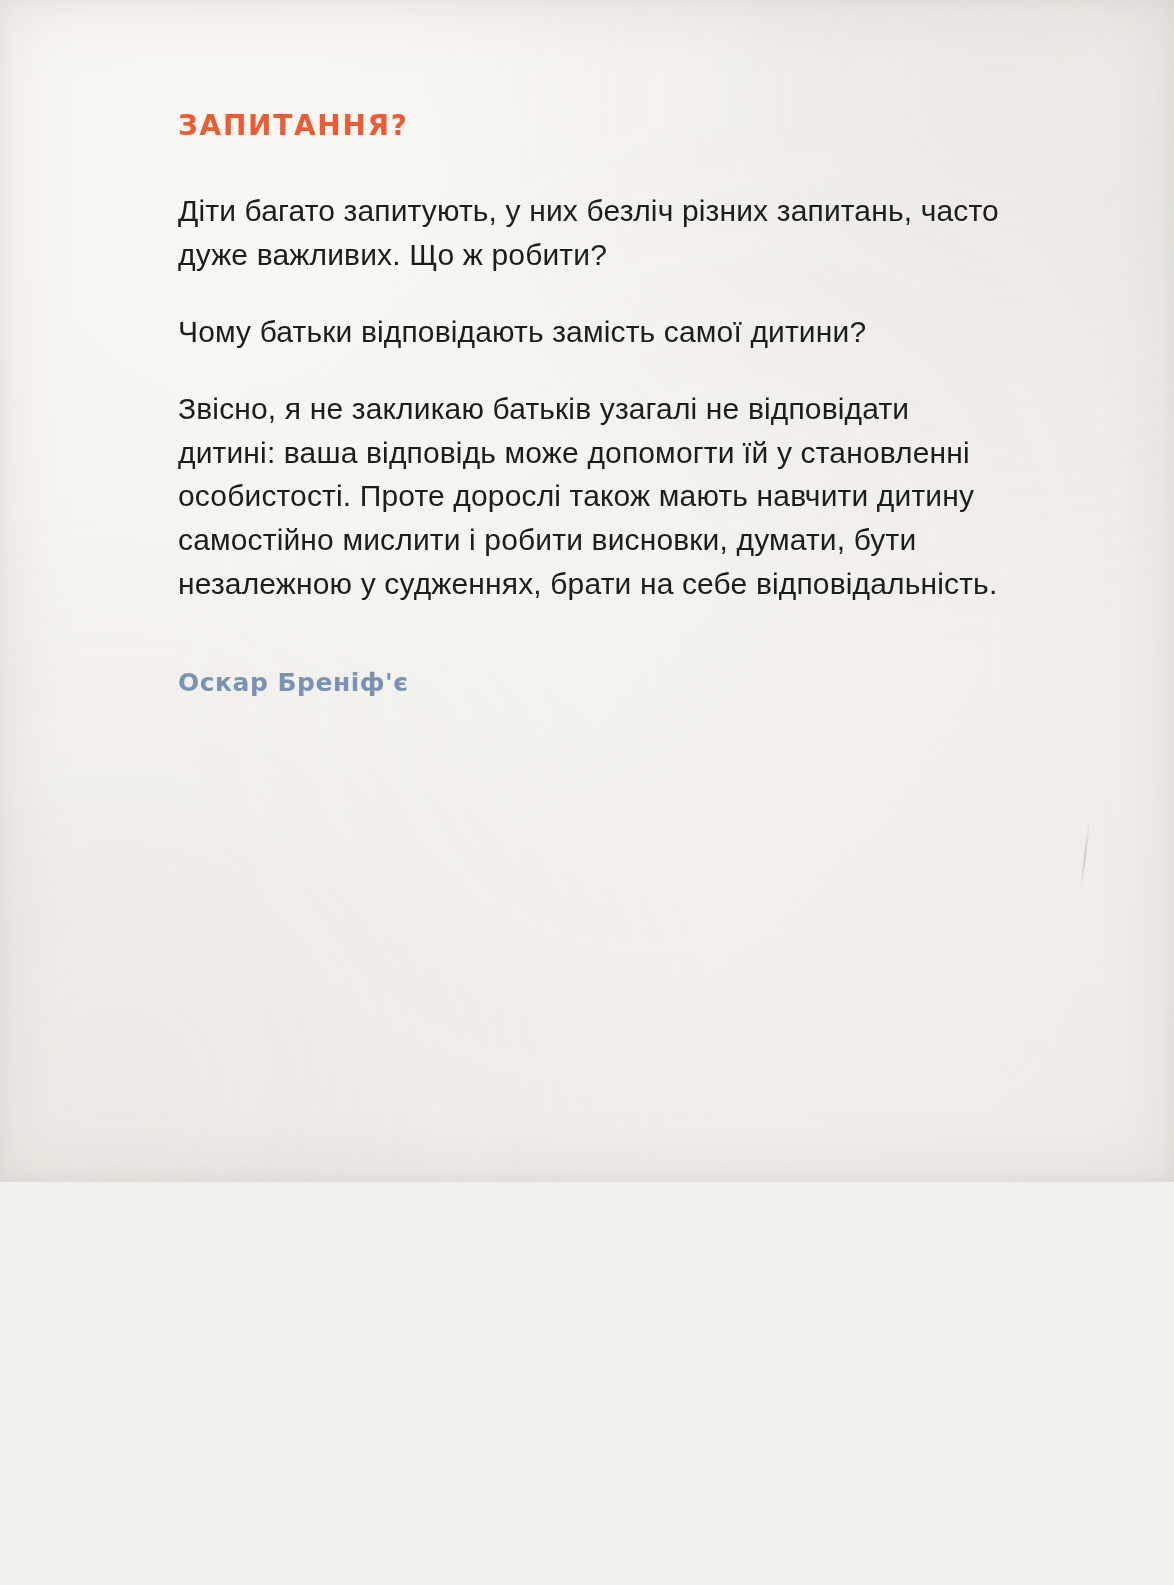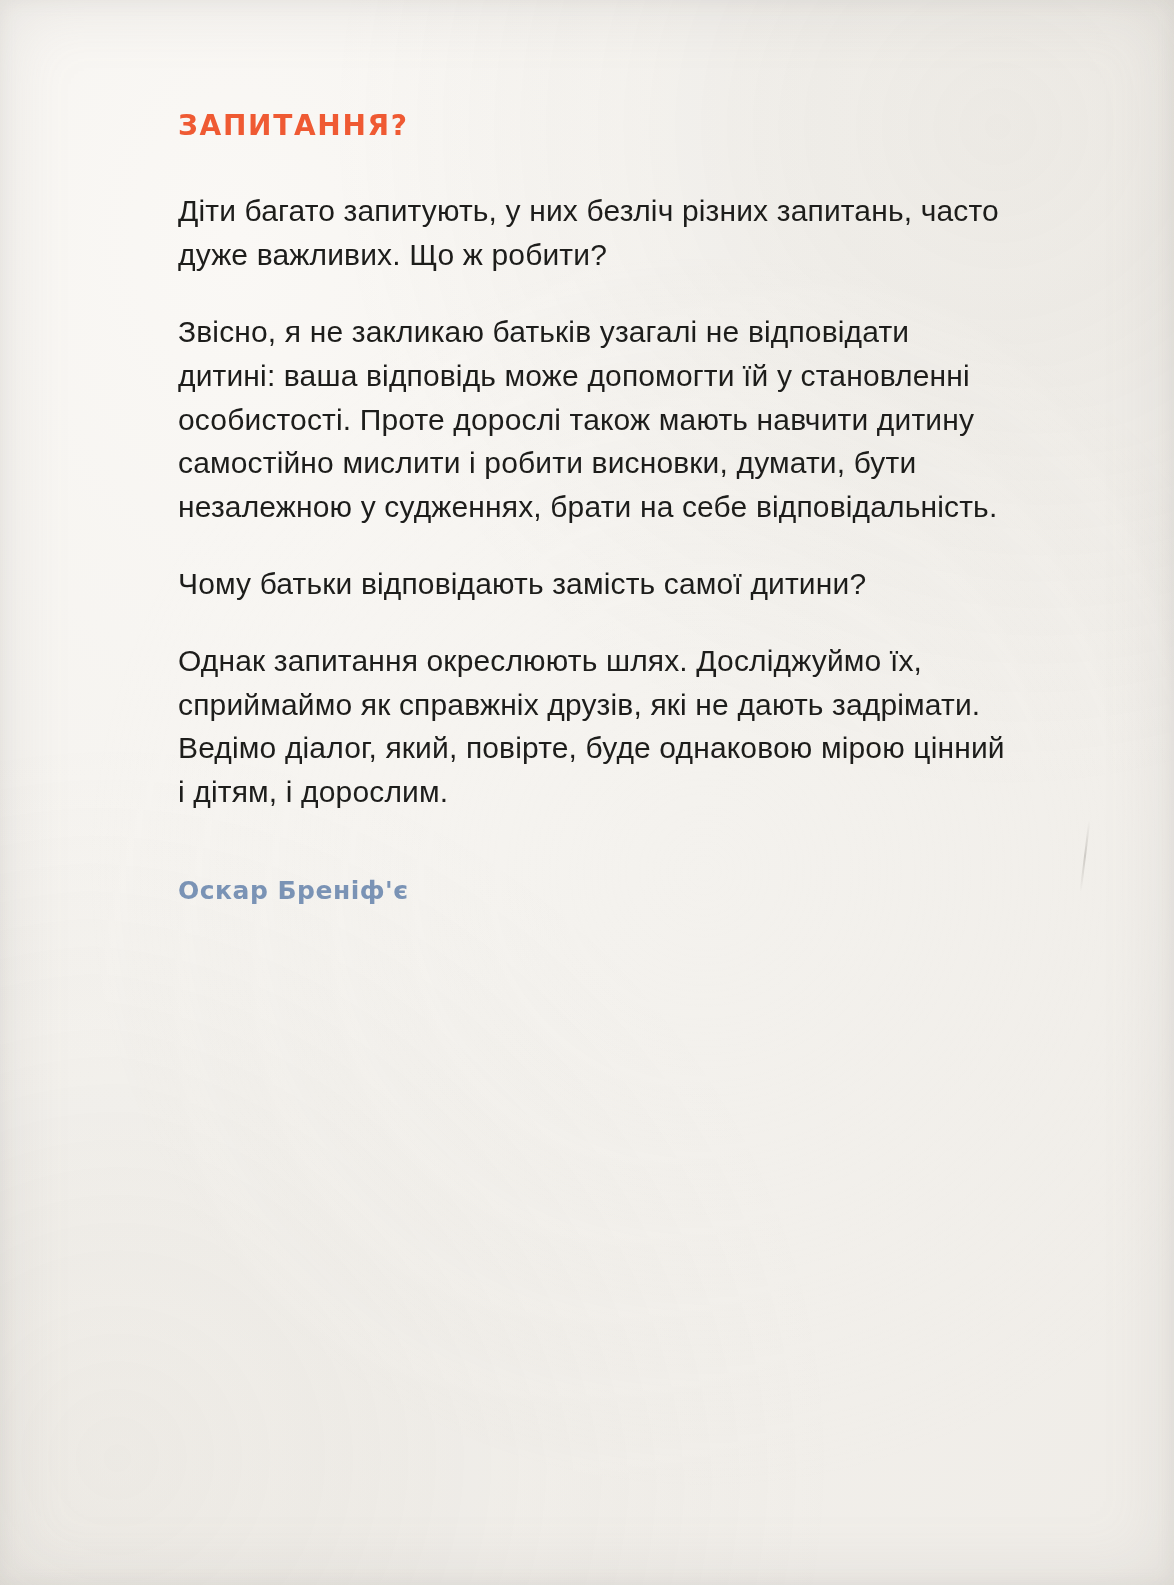--- a/index.html
+++ b/index.html
@@ -9,21 +9,21 @@
   body {
     width: 1174px;
     height: 1585px;
     background: #f3f1ed;
     font-family: "DejaVu Sans", sans-serif;
     overflow: hidden;
   }
   .page {
     position: relative;
     width: 1174px;
-    height: 1585px;
+    height: 1182px;
     background:
       radial-gradient(ellipse at 20% 15%, #faf8f5 0%, #f4f2ee 45%, #efece7 100%);
     box-sizing: border-box;
     overflow: hidden;
   }
   
   .paper-grain {
     position: absolute;
     inset: 0;
     pointer-events: none;
@@ -100,20 +100,19 @@
   <div class="edge-shade"></div>
   <div class="crease"></div>
 
   <div class="content">
 
     <h1 class="title">
       <span class="line">ЗАПИТАННЯ?</span>
     </h1>
 
     <p class="para">Діти багато запитують, у них безліч різних запитань, часто дуже важливих. Що ж робити?</p>
+    <p class="para">Чому батьки відповідають замість самої дитини?</p>
     <p class="para">Звісно, я не закликаю батьків узагалі не відповідати дитині: ваша відповідь може допомогти їй у становленні особистості. Проте дорослі також мають навчити дитину самостійно мислити і робити висновки, думати, бути незалежною у судженнях, брати на себе відповідальність.</p>
-    <p class="para">Чому батьки відповідають замість самої дитини?</p>
-    <p class="para">Однак запитання окреслюють шлях. Досліджуймо їх, сприймаймо як справжніх друзів, які не дають задрімати. Ведімо діалог, який, повірте, буде однаковою мірою цінний і дітям, і дорослим.</p>
 
     <div class="signature">Оскар Бреніф'є</div>
 
   </div>
 </div>
 
 </body></html>

